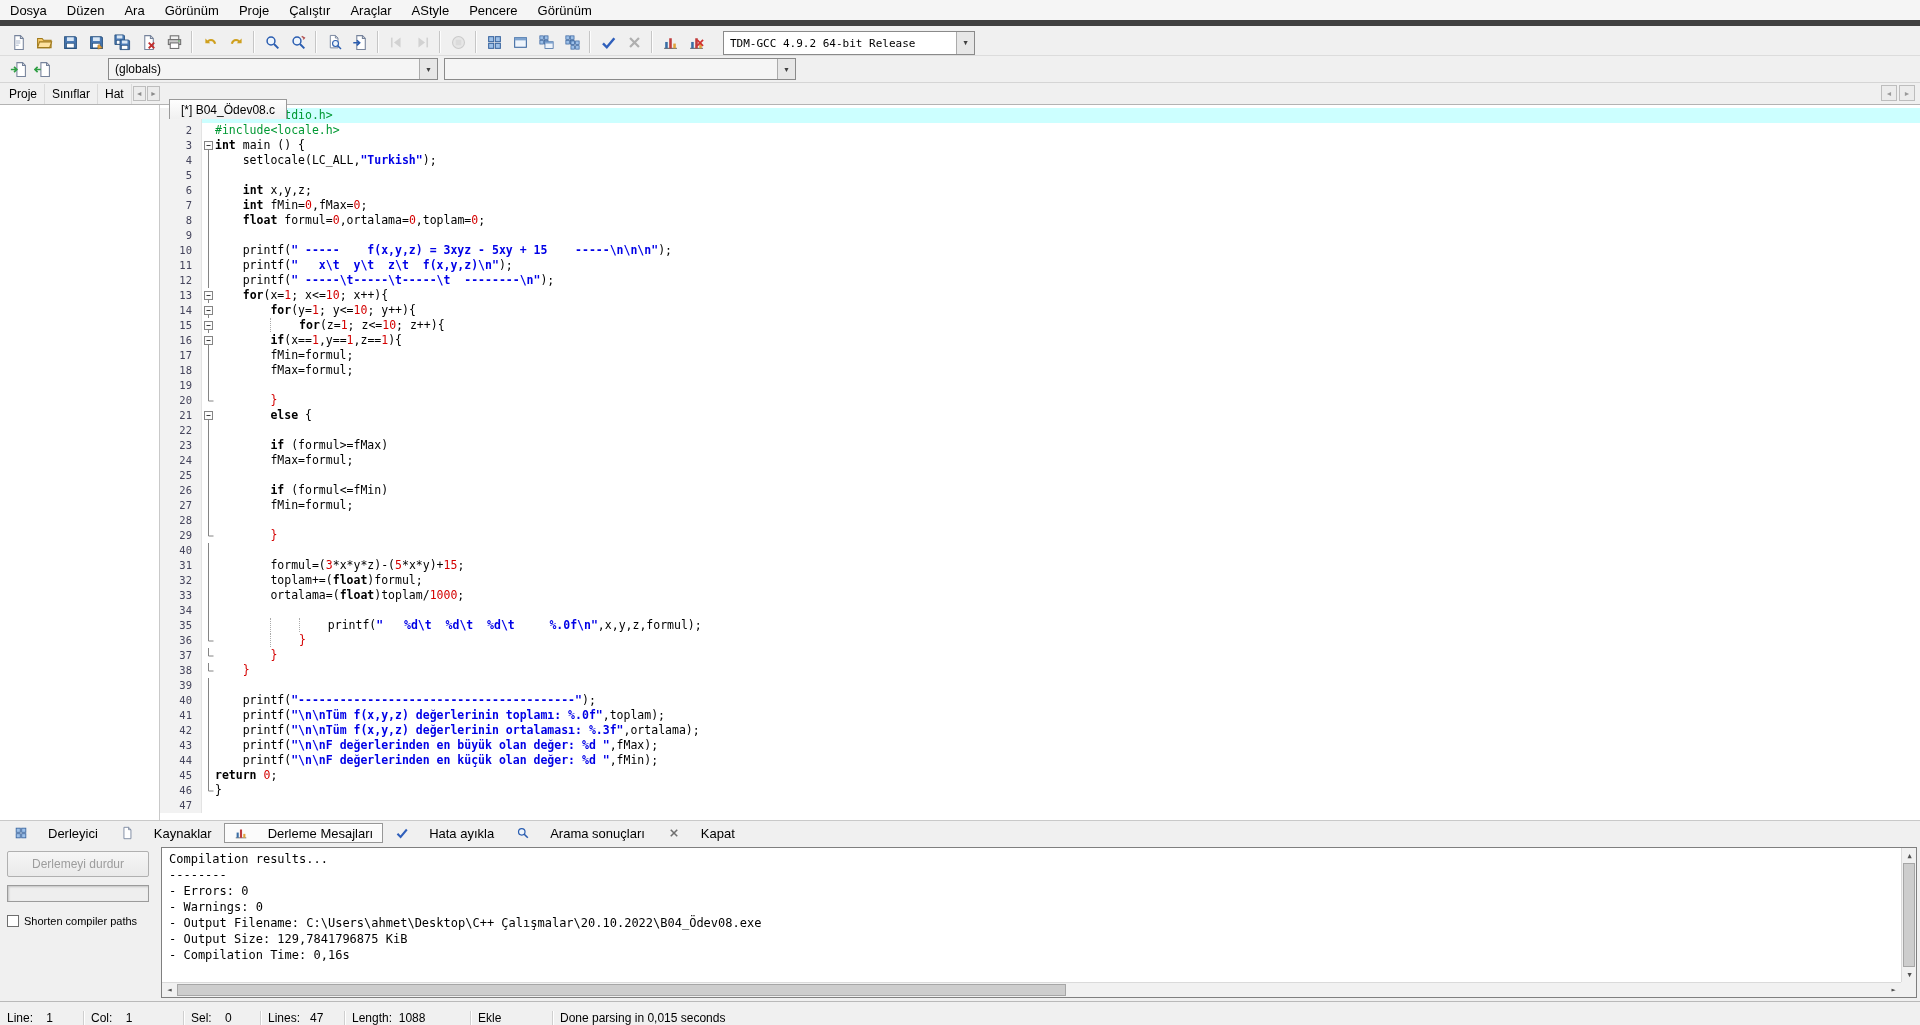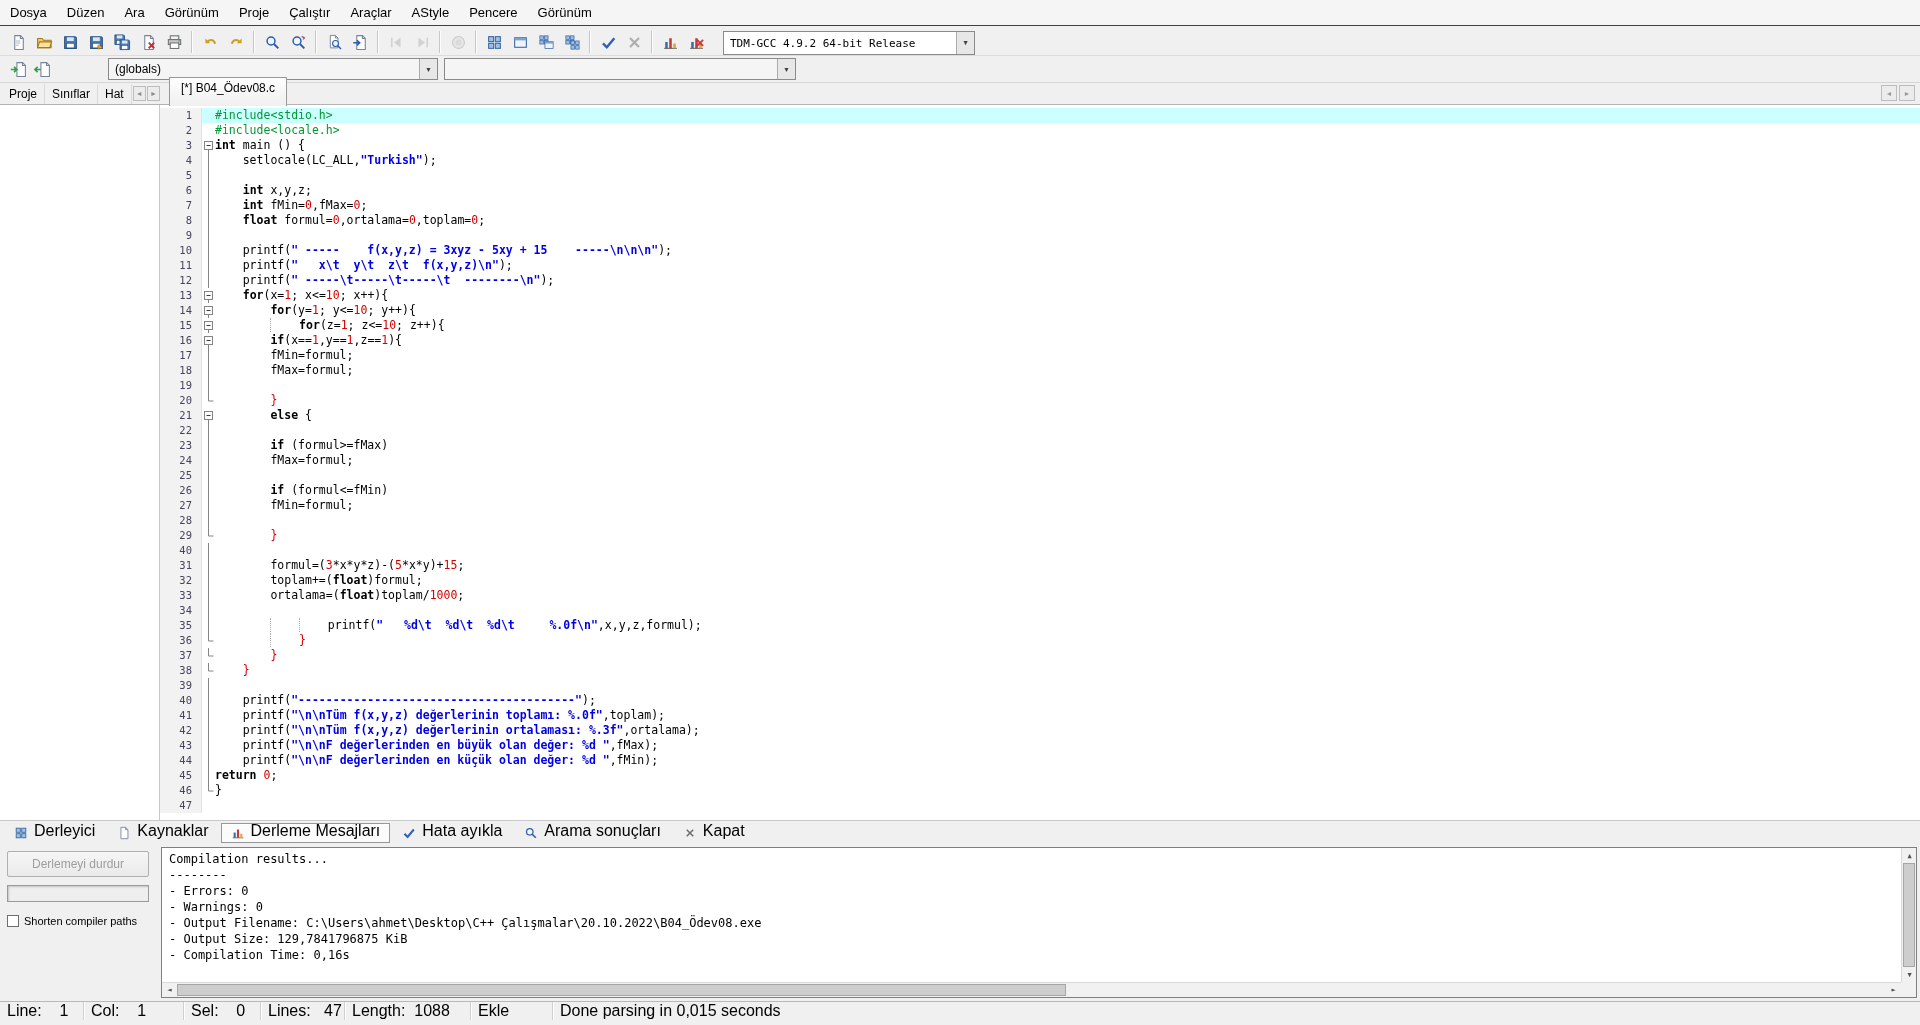--- a/index.html
+++ b/index.html
@@ -1,20 +1,20 @@
 <!DOCTYPE html>
 <html><head>
 <meta charset="utf-8">
 <style>
   *{box-sizing:border-box;margin:0;padding:0}
   html,body{width:1920px;height:1025px;overflow:hidden}
   body{background:#f0f0f0;font-family:"Liberation Sans",sans-serif;font-size:12px;color:#000}
 
   
-  #menubar{height:26px;display:flex;align-items:stretch;background:#f5f5f5;border-bottom:1px solid #404040;font-size:13px}
+  #menubar{height:26px;display:flex;align-items:stretch;background:#f5f5f5;border-bottom:6px solid #404040;font-size:13px}
   .menu-item{padding:0 10px;display:flex;align-items:center;cursor:default}
 
   
   #toolbar1{height:30px;display:flex;align-items:flex-end;background:#f0f0f0;border-bottom:1px solid #dcdcdc;padding-left:5px}
   #t1-groups{display:flex;align-items:center}
   .tgroup{display:flex;align-items:center}
   .tbtn{width:26px;height:26px;display:flex;align-items:center;justify-content:center;border:1px solid transparent;border-radius:2px}
   .tbtn.disabled{filter:grayscale(1) opacity(.42)}
   .tsep{width:2px;height:22px;margin:0 4px;border-left:1px solid #c6c6c6;border-right:1px solid #fdfdfd}
   .icon{display:flex}
@@ -27,21 +27,21 @@
   #toolbar2 .tbtn{width:24px;height:24px}
   #scope-combo{width:330px;margin-left:54px;height:22px;background:#f5f5f5}
   #member-combo{width:352px;margin-left:6px;height:22px;background:#f5f5f5}
 
   
   #tabrow{height:22px;display:flex;background:#f0f0f0;border-bottom:1px solid #b3b3b3;position:relative}
   #left-tabs{width:160px;display:flex;align-items:center;padding-left:2px}
   .ltab{padding:3px 7px;font-size:12px;border-right:1px solid #dadada;white-space:nowrap}
   .ltarrow{width:14px;height:15px;margin-left:1px;border:1px solid #bdbdbd;background:#ececec;color:#8b8b8b;font-size:7px;display:flex;align-items:center;justify-content:center}
   #editor-tabs{display:flex;align-items:flex-end;margin-left:9px}
-  .etab{padding:3px 11px 11px;background:linear-gradient(#fefefe,#f0f0f0);border:1px solid #999;border-bottom:none;position:relative;top:2px;font-size:12px;white-space:nowrap}
+  .etab{padding:3px 11px 2px;background:linear-gradient(#fefefe,#f0f0f0);border:1px solid #999;border-bottom:none;position:relative;top:15px;font-size:12px;white-space:nowrap}
   #tab-scroll{position:absolute;right:5px;top:2px;display:flex;gap:2px}
   .tscroll-btn{width:16px;height:16px;border:1px solid #bdbdbd;background:#ececec;color:#9a9a9a;font-size:7px;display:flex;align-items:center;justify-content:center}
 
   
   #main{height:715px;display:flex;background:#fff}
   #project-panel{width:160px;flex:none;background:#fff;border-right:1px solid #c9c9c9}
   #editor{flex:1;overflow:hidden;padding-top:3px;font-family:"DejaVu Sans Mono",monospace;font-size:11.5px;line-height:15px}
   .eline{display:flex;height:15px}
   .eline .ln{width:42px;flex:none;background:#f2f2f2;border-right:1px solid #e3e3e3;color:#44445c;text-align:right;padding-right:9px;font-size:10.5px;line-height:15px}
   .eline .fold{width:13px;flex:none}
@@ -50,21 +50,21 @@
   .tk-d{color:#000}
   .tk-k{color:#000;font-weight:bold}
   .tk-p{color:#009933}
   .tk-s{color:#0000e6;font-weight:bold}
   .tk-n{color:#d40000}
   .tk-r{color:#d40000}
   .tk-g{border-left:1px dotted #ababab}
 
   
   #bottom-tabs{height:24px;background:#f0f0f0;border-top:1px solid #c9c9c9;display:flex;align-items:center;padding-left:4px;gap:2px}
-  .btab{display:flex;align-items:flex-end;gap:6px;padding:2px 9px;height:20px;border:1px solid transparent;font-size:16px;white-space:nowrap}
+  .btab{display:flex;align-items:flex-start;gap:20px;padding:2px 9px;height:20px;border:1px solid transparent;font-size:13px;white-space:nowrap}
   .btab.active{background:#fbfbfb;border-color:#979797;box-shadow:inset 0 1px 0 #fff}
   .btab .icon svg{width:14px;height:14px}
   #bottom-panel{height:157px;display:flex;background:#f0f0f0;padding:3px}
   #bp-left{width:158px;flex:none;padding:4px 8px 0 4px}
   #stop-btn{width:142px;height:26px;background:linear-gradient(#f6f6f6,#eaeaea);border:1px solid #b0b0b0;border-radius:2px;color:#9d9d9d;display:flex;align-items:center;justify-content:center;font-size:12px}
   #progress{width:142px;height:17px;margin-top:8px;border:1px solid #9b9b9b;background:#eeeeee;box-shadow:inset 1px 1px 2px rgba(0,0,0,.18)}
   #shorten-row{margin-top:13px;display:flex;align-items:flex-start;gap:5px;font-size:11px;white-space:nowrap}
   #shorten-box{width:12px;height:12px;flex:none;background:#fff;border:1px solid #6e6e6e}
   #log-area{flex:1;background:#fff;border:1px solid #7f7f7f;position:relative;font-family:"DejaVu Sans Mono",monospace;font-size:12px;line-height:16px;overflow:hidden}
   #log-lines{padding:3px 7px}
@@ -72,21 +72,21 @@
   #log-hscroll{position:absolute;left:0;right:15px;bottom:0;height:15px;background:#f1f1f1;border-top:1px solid #dadada;display:flex;align-items:center}
   #h-track{flex:1;height:15px;position:relative}
   #h-thumb{position:absolute;left:0;top:1px;height:12px;width:52%;background:#cdcdcd;border:1px solid #a6a6a6}
   #log-vscroll{position:absolute;top:0;right:0;bottom:15px;width:15px;background:#f1f1f1;border-left:1px solid #dadada;display:flex;flex-direction:column}
   #v-track{flex:1;position:relative}
   #v-thumb{position:absolute;top:0;left:1px;width:12px;height:100%;background:#cdcdcd;border:1px solid #a6a6a6}
   .sb-arrow{width:15px;height:15px;flex:none;display:flex;align-items:center;justify-content:center;font-size:7px;color:#505050}
   #sb-corner{position:absolute;right:0;bottom:0;width:15px;height:15px;background:#f1f1f1}
 
   
-  #statusbar{height:24px;background:#f0f0f0;border-top:1px solid #b9b9b9;display:flex;align-items:flex-start;font-size:16px}
+  #statusbar{height:24px;background:#f0f0f0;border-top:1px solid #b9b9b9;display:flex;align-items:flex-end;font-size:12px}
   .sseg{display:flex;align-items:center;padding:0 7px;border-right:1px solid #cfcfcf;box-shadow:1px 0 0 #fff;white-space:pre}
   .sseg.grow{flex:1;border-right:none;box-shadow:none}
 </style>
 </head>
 <body>
 
 <div id="menubar">
     <div class="menu-item">Dosya</div>
     <div class="menu-item">Düzen</div>
     <div class="menu-item">Ara</div>

